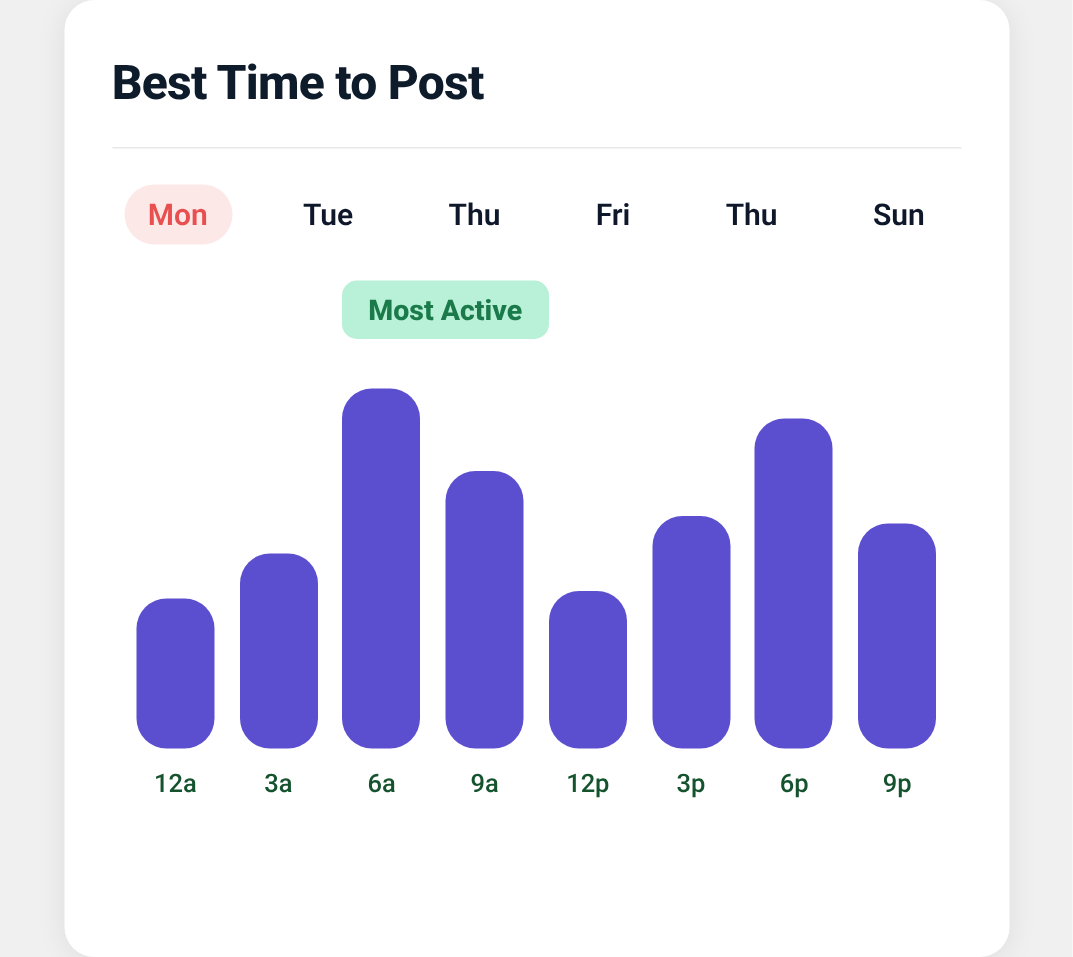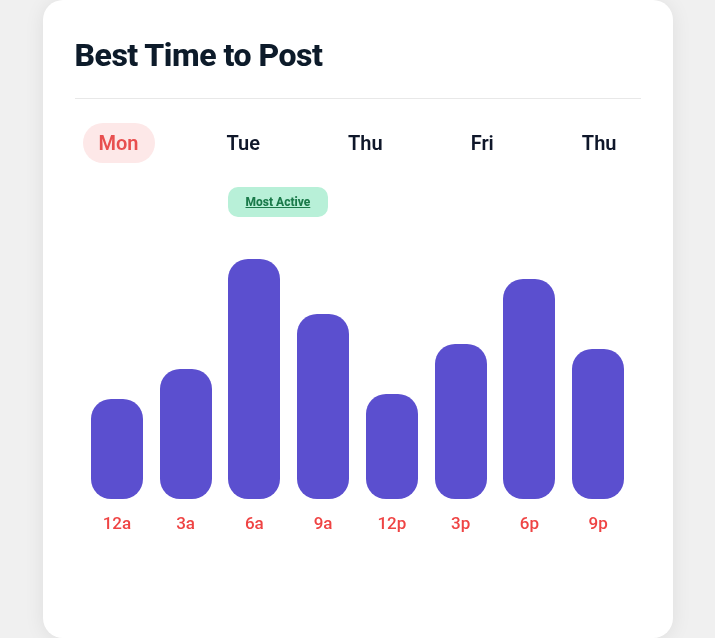--- a/index.html
+++ b/index.html
@@ -71,27 +71,26 @@
       display: flex;
       flex-direction: column;
     }
 
     .most-active-label {
       position: absolute;
       top: -8px;
       left: 153px;
       background: #b8f0d8;
       color: #1a7a4a;
-      font-size: 12px;
+      font-size: 19px;
       font-weight: 800;
       padding: 8px 18px;
       border-radius: 10px;
       z-index: 10;
       white-space: nowrap;
-      text-decoration: underline;
     }
 
     .bars-area {
       display: flex;
       align-items: flex-end;
       justify-content: space-between;
       padding: 0 8px;
       height: 280px;
       margin-top: 24px;
     }
@@ -112,38 +111,39 @@
     .x-labels {
       display: flex;
       justify-content: space-between;
       padding: 14px 8px 0 8px;
     }
 
     .x-label {
       flex: 1;
       text-align: center;
       font-size: 17px;
-      color: #ef4444;
+      color: #14532d;
       font-weight: 500;
     }
   </style>
 </head>
 <body>
 
 <div class="card">
   <div class="title">Best Time to Post</div>
   <div class="divider"></div>
 
   <div class="days-nav">
 
   <div class="day-item active" style="background: rgb(253, 232, 232); color: rgb(232, 79, 79);">Mon</div>
       <div class="day-item">Tue</div>
       <div class="day-item">Thu</div>
       <div class="day-item">Fri</div>
       <div class="day-item">Thu</div>
+      <div class="day-item">Sun</div>
     </div>
 
   <div class="chart-container">
     <div class="most-active-label" style="background: rgb(184, 240, 216); color: rgb(26, 122, 74);">Most Active</div>
     <div class="bars-area">
 
     <div class="bar-col">
           <div class="bar" style="height: 100px; background: rgb(91, 79, 207);"></div>
         </div>
         <div class="bar-col">

